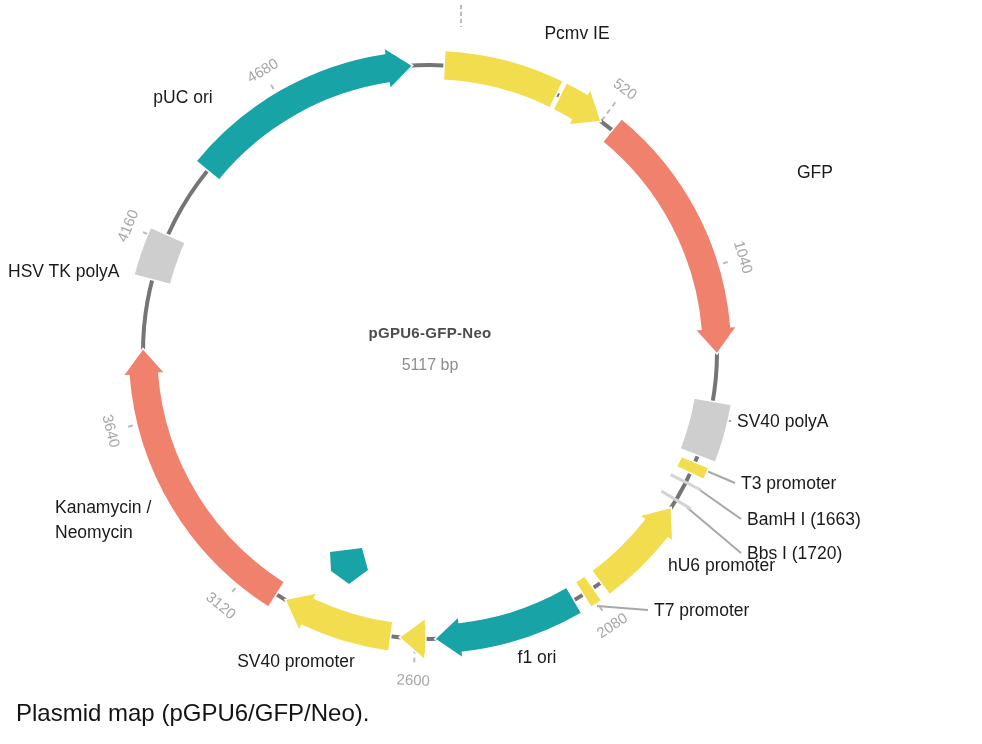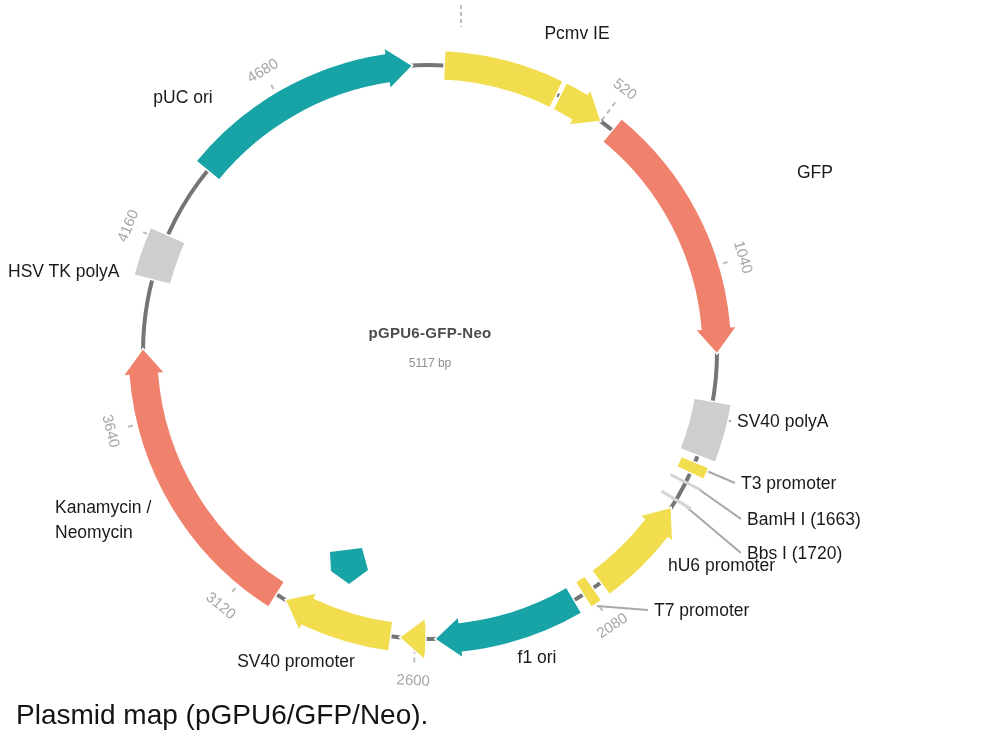--- a/index.html
+++ b/index.html
@@ -3,22 +3,22 @@
 <meta charset="utf-8">
 <style>
   html,body{margin:0;padding:0;background:#ffffff;}
   .stage{position:relative;width:982px;height:744px;background:#ffffff;overflow:hidden;
          font-family:"Liberation Sans",sans-serif;}
   .stage svg{position:absolute;left:0;top:0;}
   svg text{font-family:"Liberation Sans",sans-serif;}
   .center-title{position:absolute;left:280px;top:324px;width:300px;text-align:center;
                 font-weight:bold;font-size:15px;letter-spacing:.3px;color:#4d4d4d;}
   .center-sub{position:absolute;left:280px;top:356px;width:300px;text-align:center;
-              font-size:12px;color:#8e8e8e;}
-  .caption{position:absolute;left:16px;top:699px;font-size:28px;color:#141414;}
+              font-size:16px;color:#8e8e8e;}
+  .caption{position:absolute;left:16px;top:699px;font-size:24px;color:#141414;}
 </style>
 </head>
 <body>
 
 <div class="stage">
   <svg id="plasmid-svg" width="982" height="744" viewBox="0 0 982 744">
       <line x1="601.6" y1="120.7" x2="617.1" y2="99.9" stroke="#BBBBBB" stroke-width="2" stroke-dasharray="5 4"></line>
       <text transform="translate(625.5,88.6) rotate(36.6)" text-anchor="middle" dominant-baseline="central" fill="#A6A6A6" font-size="15px">520</text>
       <line x1="705.7" y1="268.6" x2="730.5" y2="261.1" stroke="#BBBBBB" stroke-width="2" stroke-dasharray="5 4"></line>
       <text transform="translate(743.9,257.0) rotate(73.2)" text-anchor="middle" dominant-baseline="central" fill="#A6A6A6" font-size="15px">1040</text>

